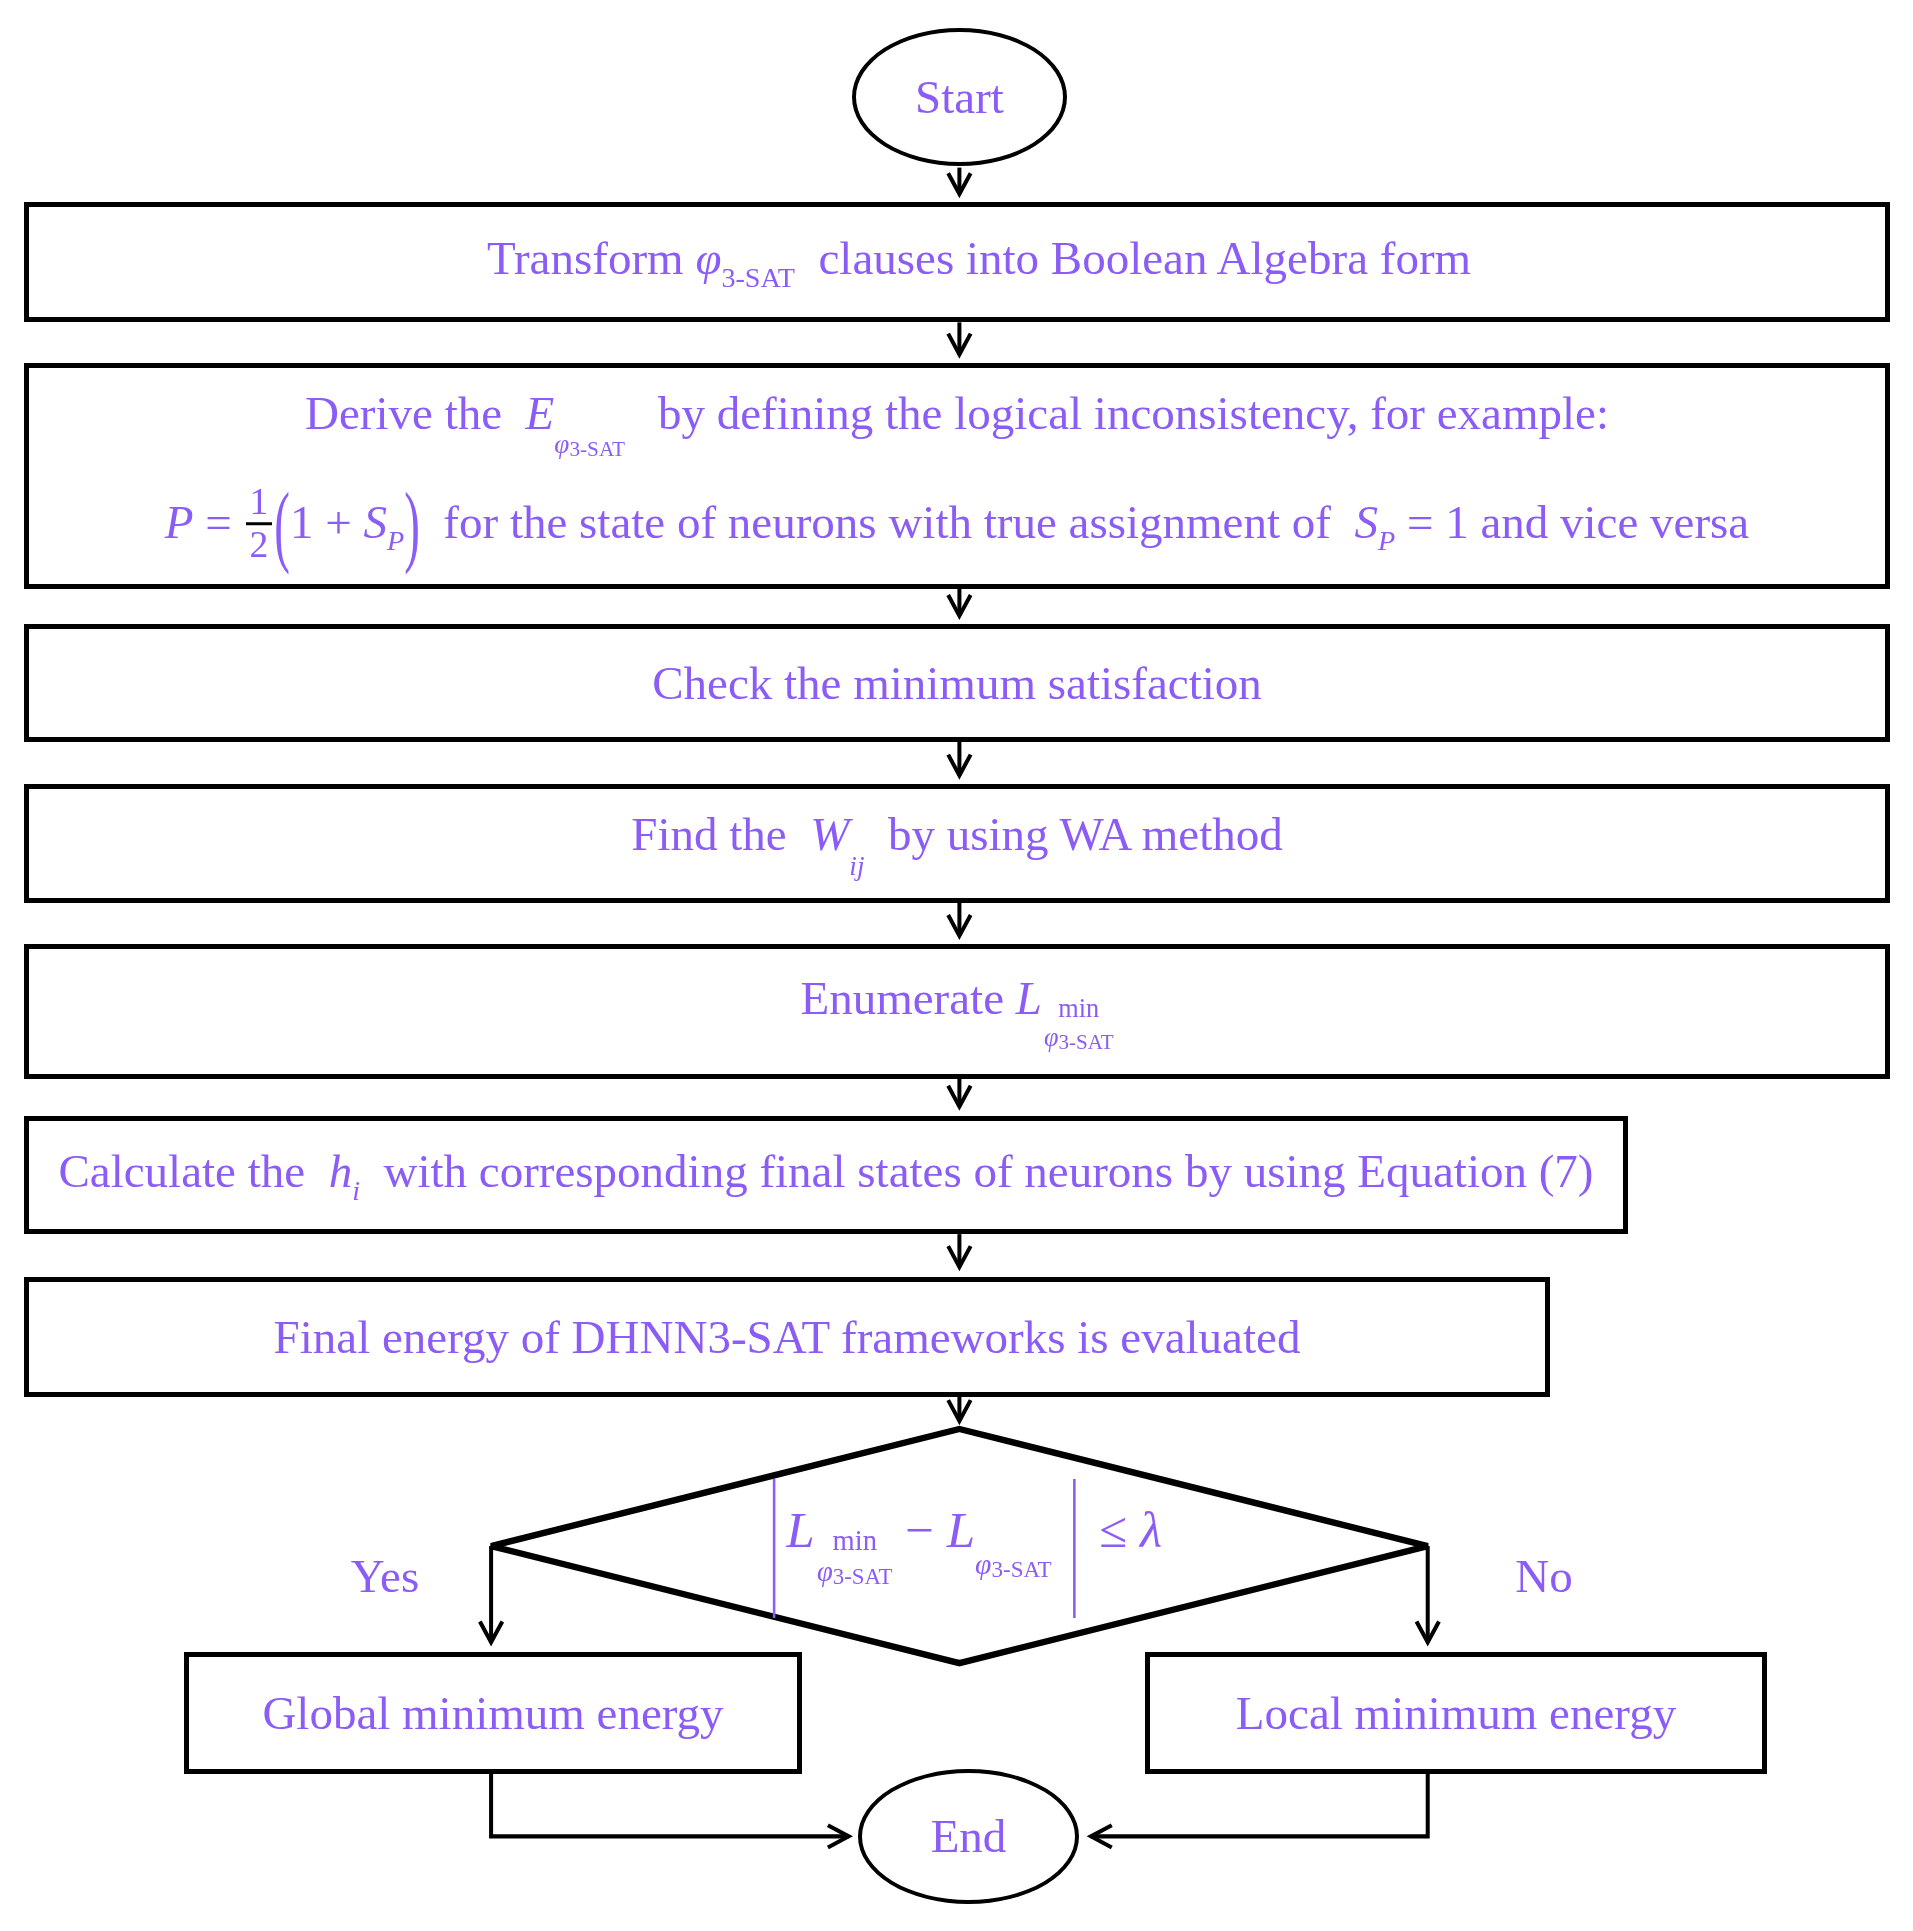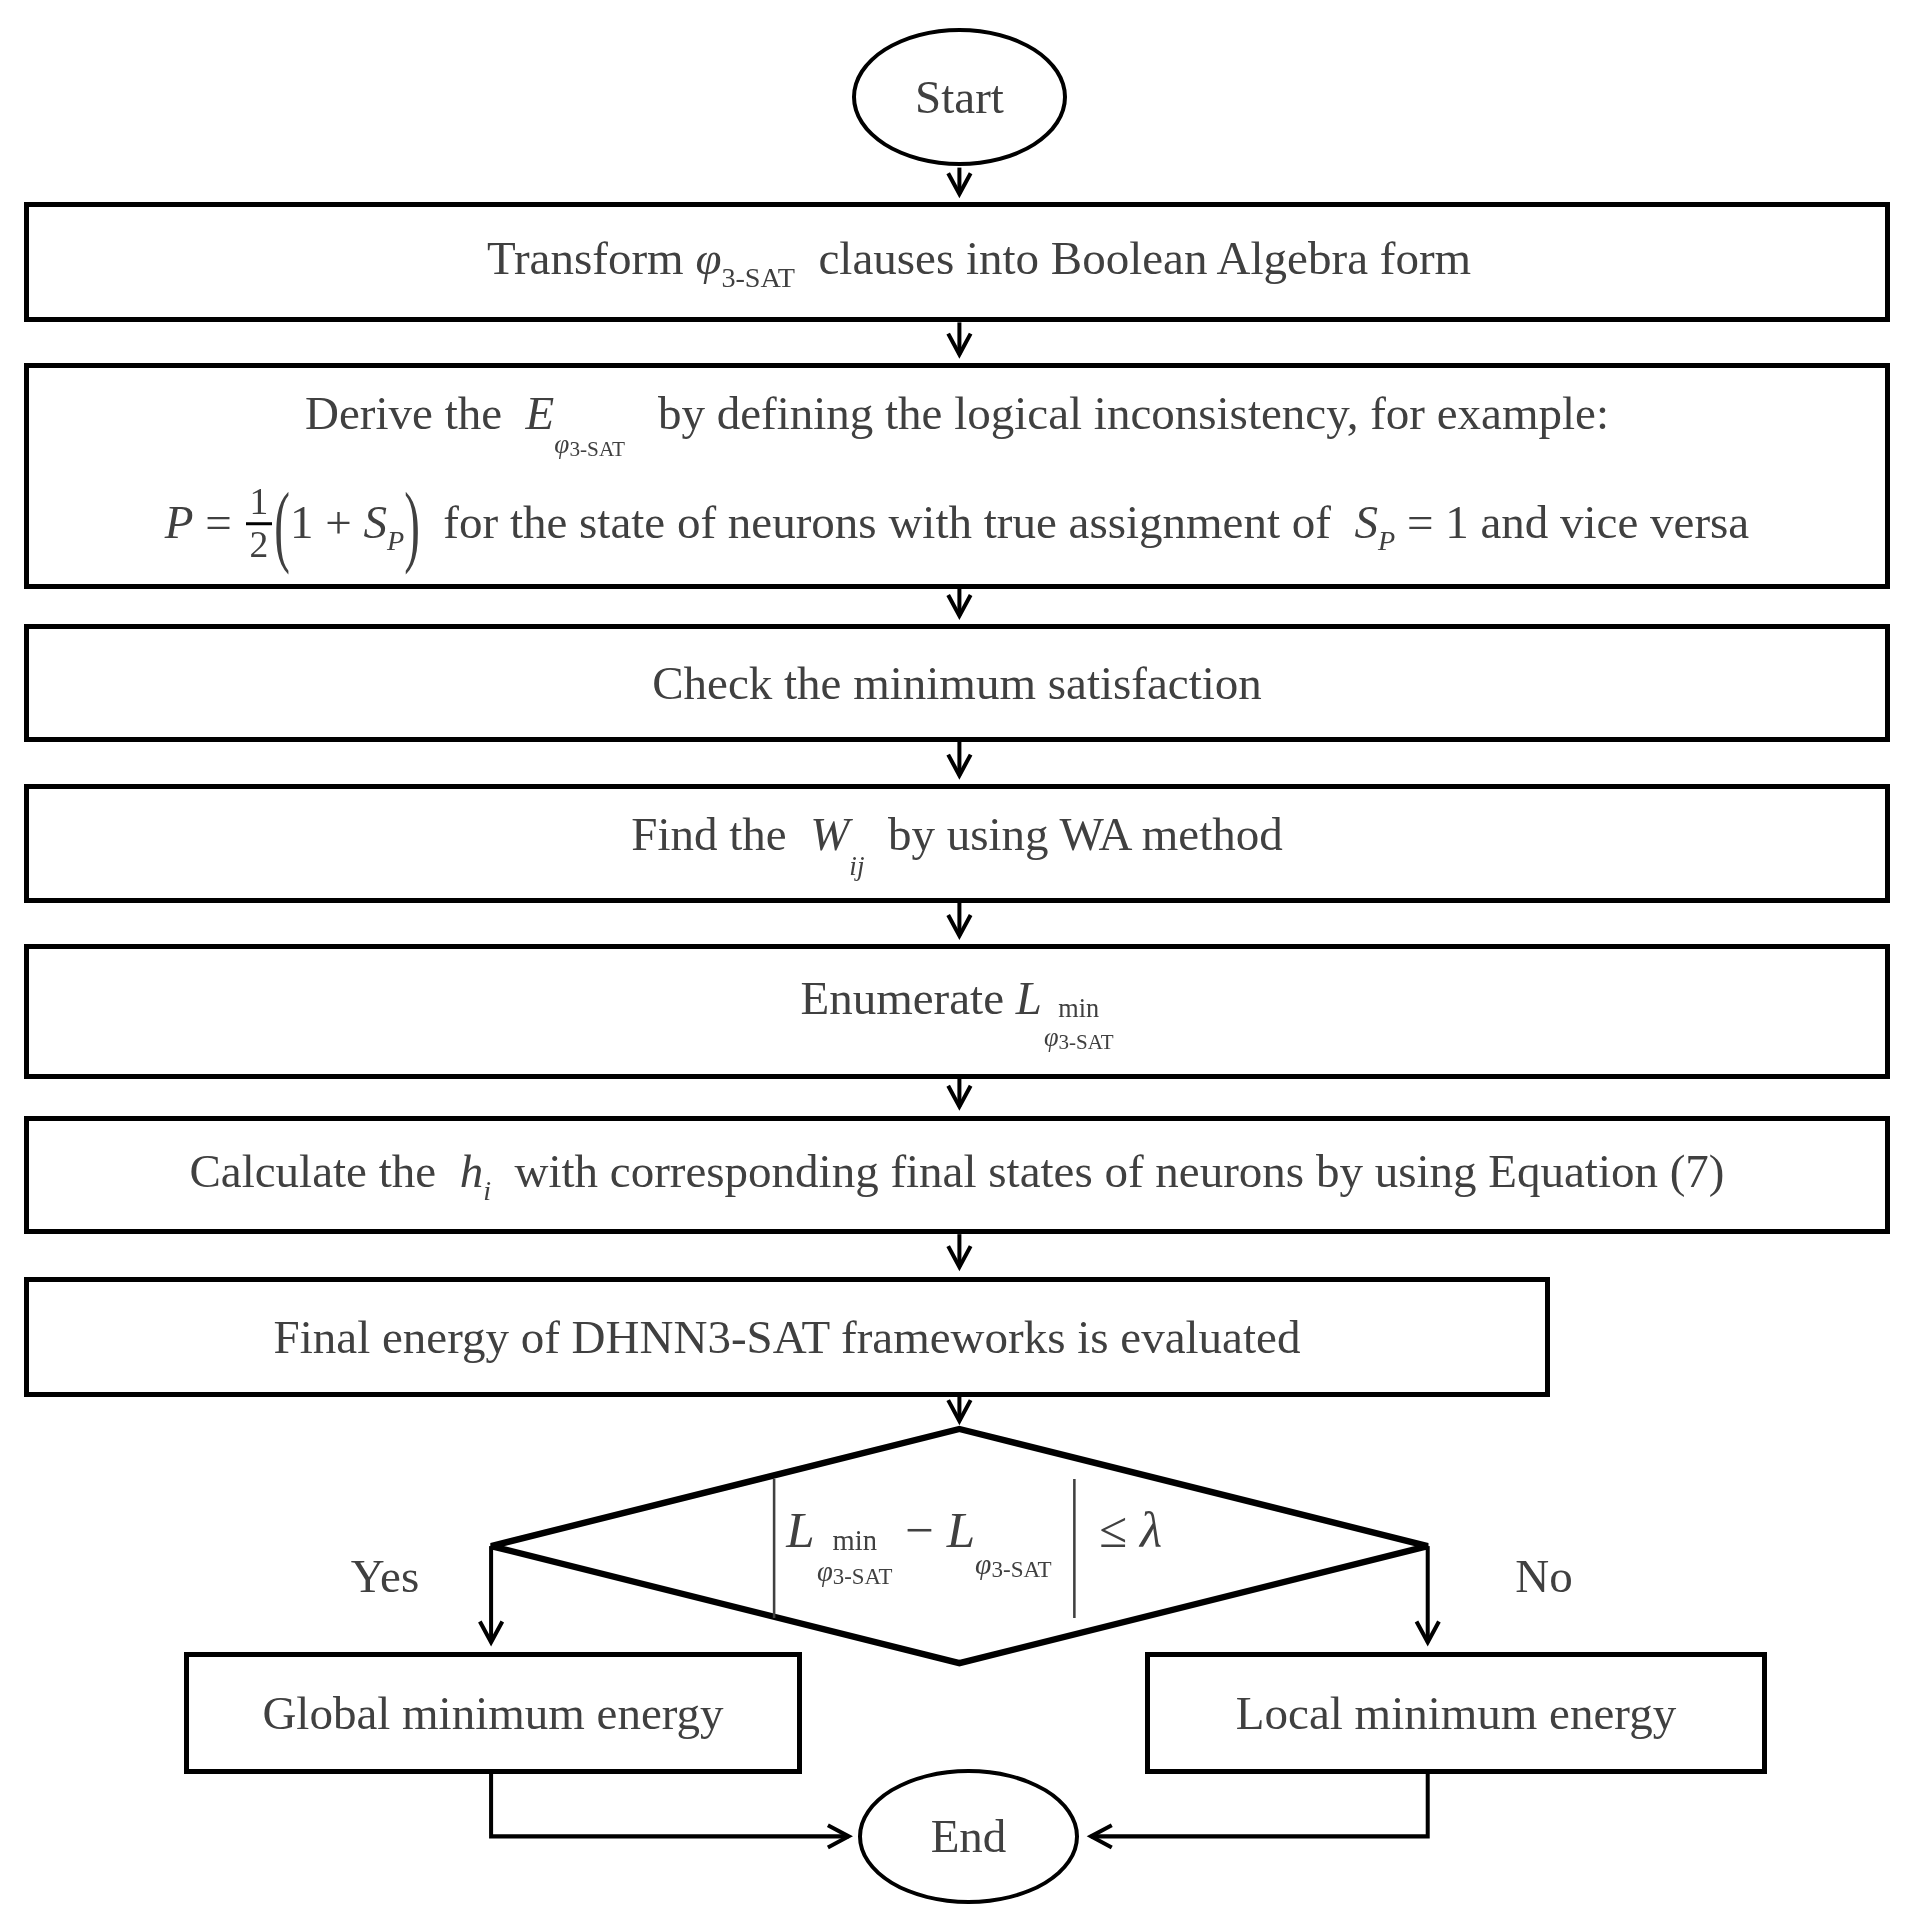--- a/index.html
+++ b/index.html
@@ -1,21 +1,21 @@
 <!DOCTYPE html>
 <html style="font-size:13px"><head>
 <meta charset="utf-8">
 <style>
   html,body{margin:0;padding:0;background:#ffffff;}
   #flowchart-canvas{
     position:relative;
     width:1914px;height:1931px;
     background:#ffffff;
     font-family:"Liberation Serif","DejaVu Serif",serif;
-    color:#404040;
+    color:#8b5cf6;
   }
   svg.wires{position:absolute;left:0;top:0;z-index:0;}
   .node{
     position:absolute;z-index:1;
     display:flex;align-items:center;justify-content:center;
     text-align:center;background:#ffffff;box-sizing:border-box;
   }
   .rect{border:5.6px solid #000;}
   .ellipse{border:4.8px solid #000;border-radius:50%;}
   .plain{background:transparent;}
@@ -90,21 +90,21 @@
   </div>
 
   <div class="node rect fs" style="left:24px;top:784px;width:1866px;height:119px;">
     <div class="line"><span>Find the  </span><span class="it">W</span><span class="dsub it">ij</span><span>  by using WA method</span></div>
   </div>
 
   <div class="node rect fs" style="left:24px;top:944px;width:1866px;height:135px;">
     <div class="line"><span>Enumerate </span><span class="it">L</span><span class="stack"><span class="stk-sup">min</span><span class="stk-sub"><span class="it">φ</span><span class="ss">3-SAT</span></span></span></div>
   </div>
 
-  <div class="node rect fs" style="left:24px;top:1116px;width:1866px;height:118px;">
+  <div class="node rect fs" style="left:24px;top:1116px;width:1604px;height:118px;">
     <div class="line"><span>Calculate the  </span><span class="it">h</span><span class="sub it">i</span><span>  with corresponding final states of neurons by using Equation (7)</span></div>
   </div>
 
   <div class="node rect fs" style="left:24px;top:1277px;width:1526px;height:120px;">
     <span class="line">Final energy of DHNN3-SAT frameworks is evaluated</span>
   </div>
 
   <div class="node plain fs-big" style="left:561px;top:1465px;width:802px;height:160px;">
     <div class="line"><span class="vbar">|</span><span class="it">L</span><span class="stack"><span class="stk-sup">min</span><span class="stk-sub"><span class="it">φ</span><span class="ss">3-SAT</span></span></span><span> − </span><span class="it">L</span><span class="dsub gap-r"><span class="it">φ</span><span class="ss">3-SAT</span></span><span class="vbar">|</span><span> ≤ </span><span class="it">λ</span></div>
   </div>

